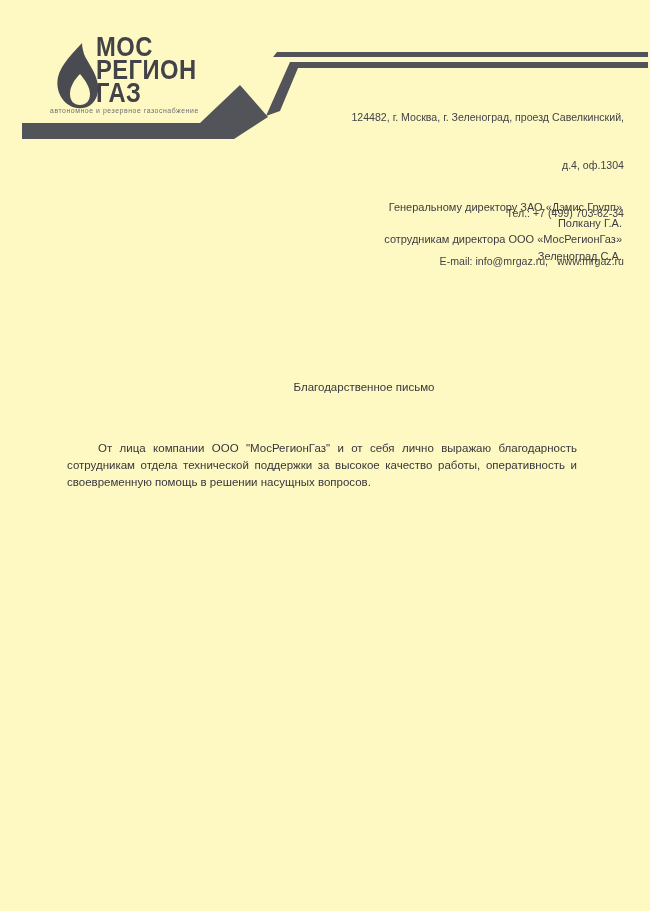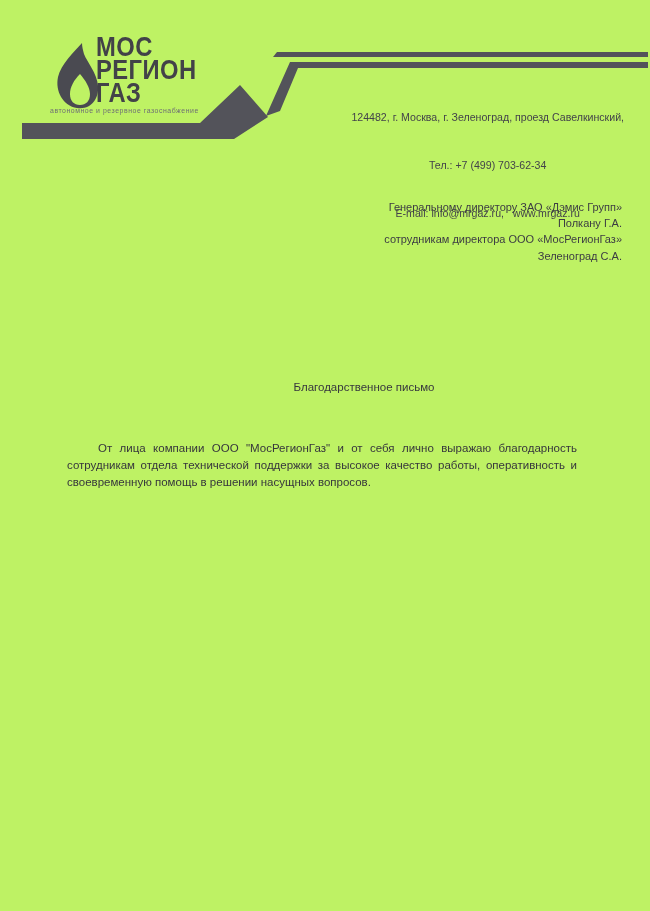--- a/index.html
+++ b/index.html
@@ -5,42 +5,42 @@
   * { margin: 0; padding: 0; box-sizing: border-box; }
   html, body { background: #fff; }
   body {
     width: 650px; height: 911px;
     font-family: "Liberation Sans", sans-serif;
     position: relative;
     color: #36363c;
   }
   .page {
     position: absolute; inset: 0;
-    background: #bef264;
+    background: #fef9c3;
     overflow: hidden;
   }
   
   .band-svg { position: absolute; left: 0; top: 0; }
   .flame-svg { position: absolute; left: 55px; top: 43px; }
   .wordmark {
     position: absolute; left: 96px; top: 36px;
     font-weight: 700; font-size: 27px; line-height: 23px;
     letter-spacing: 0.5px; color: #424248;
     transform: scaleX(0.88); transform-origin: left top;
     white-space: pre;
   }
   .wordmark .wm-line { display: block; }
   .tagline {
     position: absolute; left: 50px; top: 107px;
     font-size: 6.9px; letter-spacing: 0.55px; color: #6e6e75;
     white-space: nowrap;
   }
   .contact {
     position: absolute; right: 26px; top: 77px;
-    text-align: center; font-size: 10.6px; line-height: 16px;
+    text-align: right; font-size: 10.6px; line-height: 16px;
     color: #43434a; white-space: pre;
   }
   
   .recipient {
     position: absolute; right: 28px; top: 199px;
     text-align: right; font-size: 11px; line-height: 16.2px;
     color: #3c3c43;
   }
   
   .letter-title {
@@ -73,20 +73,21 @@
              M25,31 C19,37 15,44 15,51 C15,58 19,62 25,62
              C31,62 35,58 35,51 C35,44 30,37 25,31 Z" fill="#4a4a51"></path>
   </svg>
 
   <div class="wordmark"><span class="wm-line">МОС</span><span class="wm-line">РЕГИОН</span><span class="wm-line">ГАЗ</span></div>
 
   <div class="tagline">автономное и резервное газоснабжение</div>
 
   <div class="contact">
     <div>124482, г. Москва, г. Зеленоград, проезд Савелкинский,</div>
+    <div>д.4, оф.1304</div>
     <div>Тел.: +7 (499) 703-62-34</div>
     <div>E-mail: info@mrgaz.ru,   www.mrgaz.ru</div>
   </div>
 
   <div class="recipient">
     <div>Генеральному директору ЗАО «Дэмис Групп»</div>
     <div>Полкану Г.А.</div>
     <div>сотрудникам директора ООО «МосРегионГаз»</div>
     <div>Зеленоград С.А.</div>
   </div>

